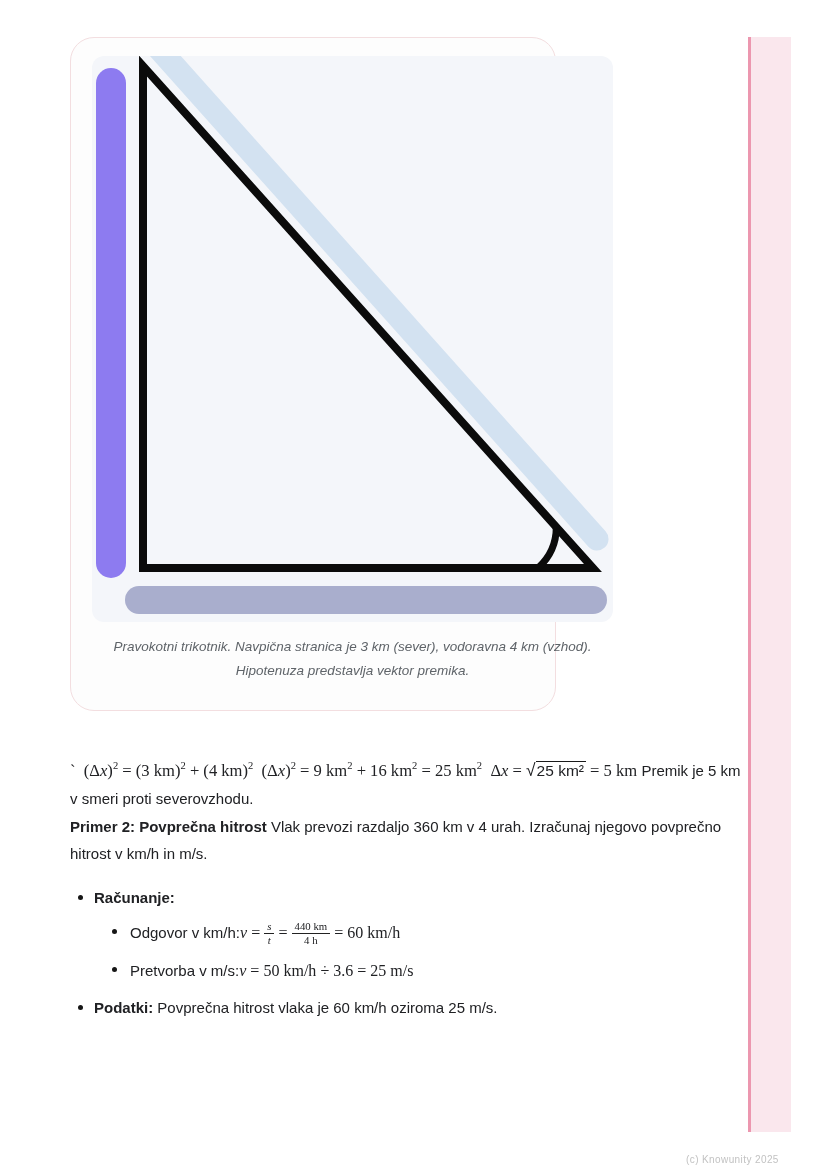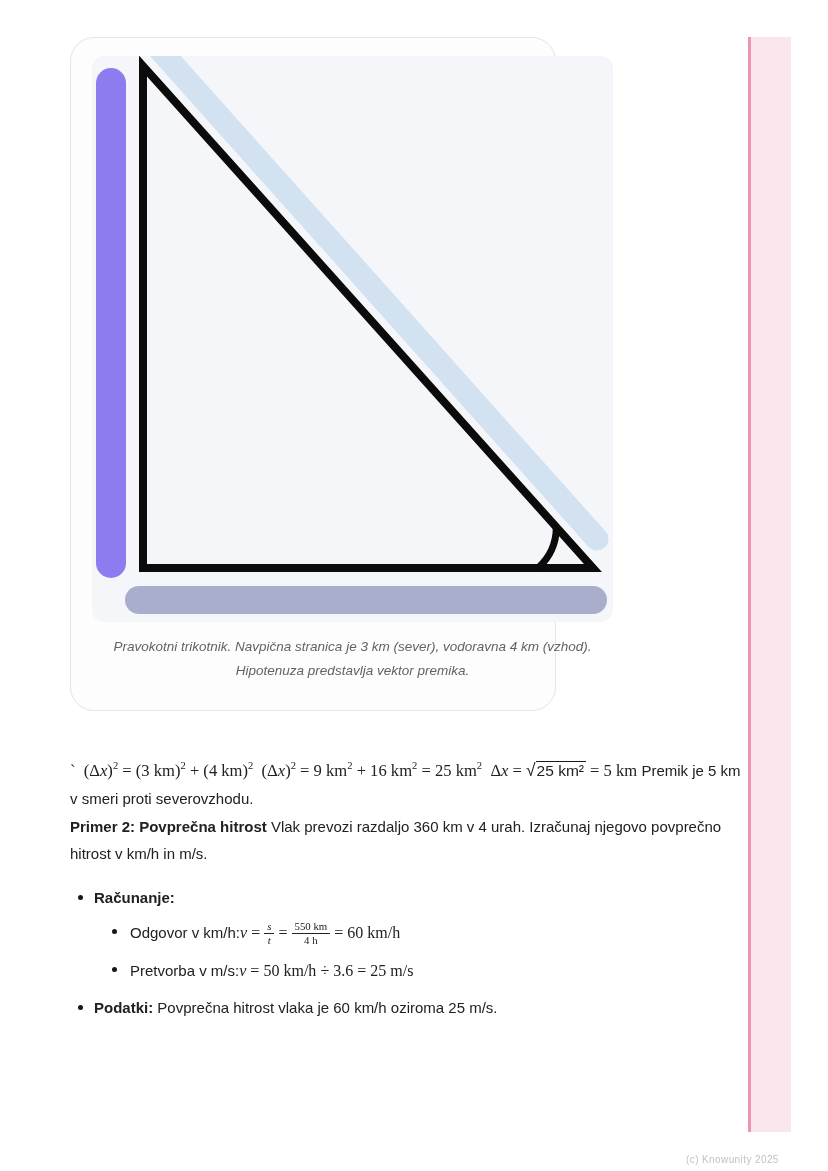--- a/index.html
+++ b/index.html
@@ -118,21 +118,21 @@
 
   <p class="example2"><b>Primer 2: Povprečna hitrost</b><span> Vlak prevozi razdaljo 360 km v 4 urah. Izračunaj njegovo povprečno hitrost v km/h in m/s.</span></p>
 
   <ul class="main-list">
     <li>
       <span class="l1-marker"></span>
       <span class="bold-label">Računanje:</span>
       <ul class="sub-list">
         <li>
           <span class="marker disc"></span>
-          <span><span class="m-sa">Odgovor v km/h:</span><span class="m-i">v</span><span class="m-r"> = </span><span class="frac it"><span class="fn">s</span><span class="fd">t</span></span><span class="m-r"> = </span><span class="frac"><span class="fn">550 km</span><span class="fd">4 h</span></span><span class="m-r"> = 60 km/h</span></span>
+          <span><span class="m-sa">Odgovor v km/h:</span><span class="m-i">v</span><span class="m-r"> = </span><span class="frac it"><span class="fn">s</span><span class="fd">t</span></span><span class="m-r"> = </span><span class="frac"><span class="fn">440 km</span><span class="fd">4 h</span></span><span class="m-r"> = 60 km/h</span></span>
         </li>
         <li>
           <span class="marker disc"></span>
           <span><span class="m-sa">Pretvorba v m/s:</span><span class="m-i">v</span><span class="m-r"> = 50 km/h ÷ 3.6 = 25 m/s</span></span>
         </li>
       </ul>
     </li>
     <li>
       <span class="l1-marker"></span>
       <span class="bold-label">Podatki:</span><span> Povprečna hitrost vlaka je 60 km/h oziroma 25 m/s.</span>

